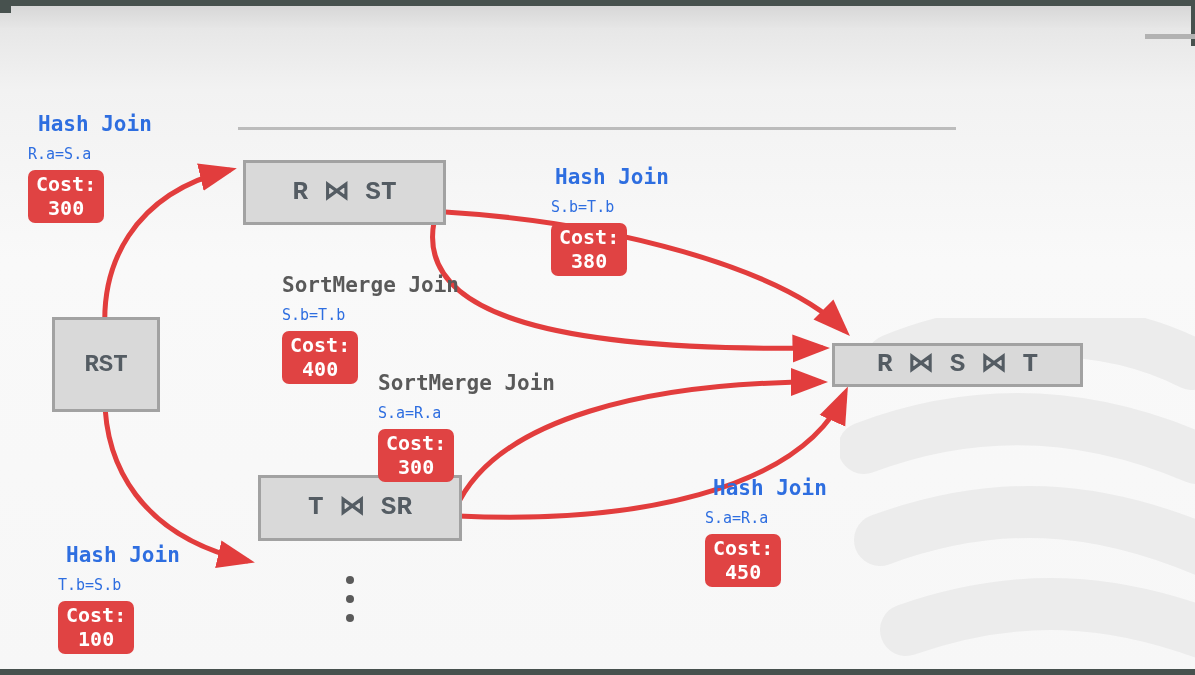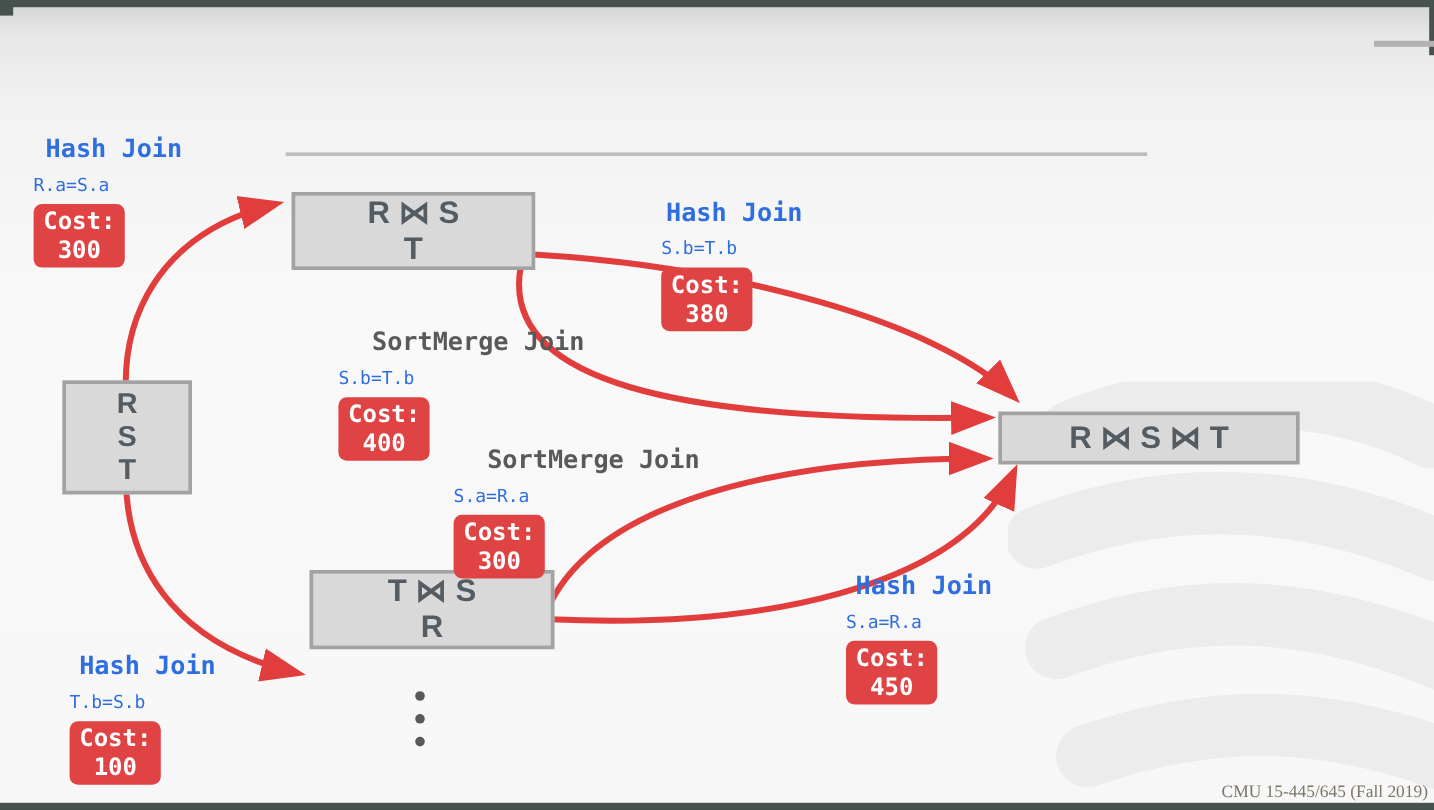--- a/index.html
+++ b/index.html
@@ -22,39 +22,39 @@
   
   .title{left:0;top:68px;width:1195px;text-align:center;font-size:40px;font-weight:400;
     color:#5d5d5d;letter-spacing:0.22em;z-index:3;}
   .title-rule{left:238px;top:127px;width:718px;height:3px;background:#bcbcbc;z-index:3;}
 
   
   .watermark{left:840px;top:318px;z-index:0;}
 
   
   .node{background:#d9d9d9;border:3px solid #a2a2a2;color:#545c63;font-weight:bold;
-    font-family:Liberation Sans, sans-serif;display:flex;flex-direction:column;
+    font-family:Liberation Mono, monospace;display:flex;flex-direction:row;
     align-items:center;justify-content:center;z-index:3;box-sizing:border-box;line-height:1.15;}
   .node .ln{white-space:pre;}
   #node-rs-t{left:243px;top:160px;width:203px;height:65px;font-size:26px;}
   #node-rst-left{left:52px;top:317px;width:108px;height:95px;font-size:24px;}
   #node-rst-all{left:832px;top:343px;width:251px;height:44px;font-size:26px;}
   #node-ts-r{left:258px;top:475px;width:204px;height:66px;font-size:26px;}
 
   
   .sql-box{left:822px;top:142px;width:366px;height:116px;background:#f3f3f3;border:2px solid #3d3d3d;
     z-index:3;font-family:"DejaVu Sans Mono","Liberation Mono",monospace;font-size:23px;color:#1c1c1c;
     white-space:pre;line-height:37px;padding:3px 8px;box-sizing:border-box;}
   .sql-box .kw{font-weight:bold;color:#000;}
 
   
   .join{z-index:4;font-family:"DejaVu Sans Mono","Liberation Mono",monospace;}
   .join .jt{font-weight:bold;font-size:21px;line-height:1;}
   .join .blue{color:#2e6ee0;}
-  .join .gray{color:#595959;margin-left:28px;}
+  .join .gray{color:#595959;}
   .join .row{display:flex;align-items:flex-start;gap:7px;margin-top:7px;flex-direction:column;}
   .join .pred{color:#2e6ee0;font-size:15px;padding-top:3px;}
   .badge{background:#e04343;color:#fff;font-weight:bold;font-size:20px;line-height:1.2;
     border-radius:7px;padding:2px 8px 3px 8px;text-align:center;white-space:pre;}
   #join-hj300{left:28px;top:114px;}
   #join-hj300 .jt{padding-left:10px;}
   #join-hj380{left:551px;top:167px;}
   #join-hj380 .jt{padding-left:4px;}
   #join-sm400{left:282px;top:275px;}
   #join-sm300{left:378px;top:373px;}
@@ -186,15 +186,14 @@
 
   <div id="join-hj200" class="abs join">
     <div class="jt blue">Hash Join</div>
     <div class="row">
       <span class="pred">T.b=S.b</span>
       <span class="badge"><span>Cost:</span><br><span>100</span></span>
     </div>
   </div>
 
 
-  <div class="abs footer-course">CMU 15-445/645 (Fall 2019)</div>
 
 </div>
 
 </body></html>

